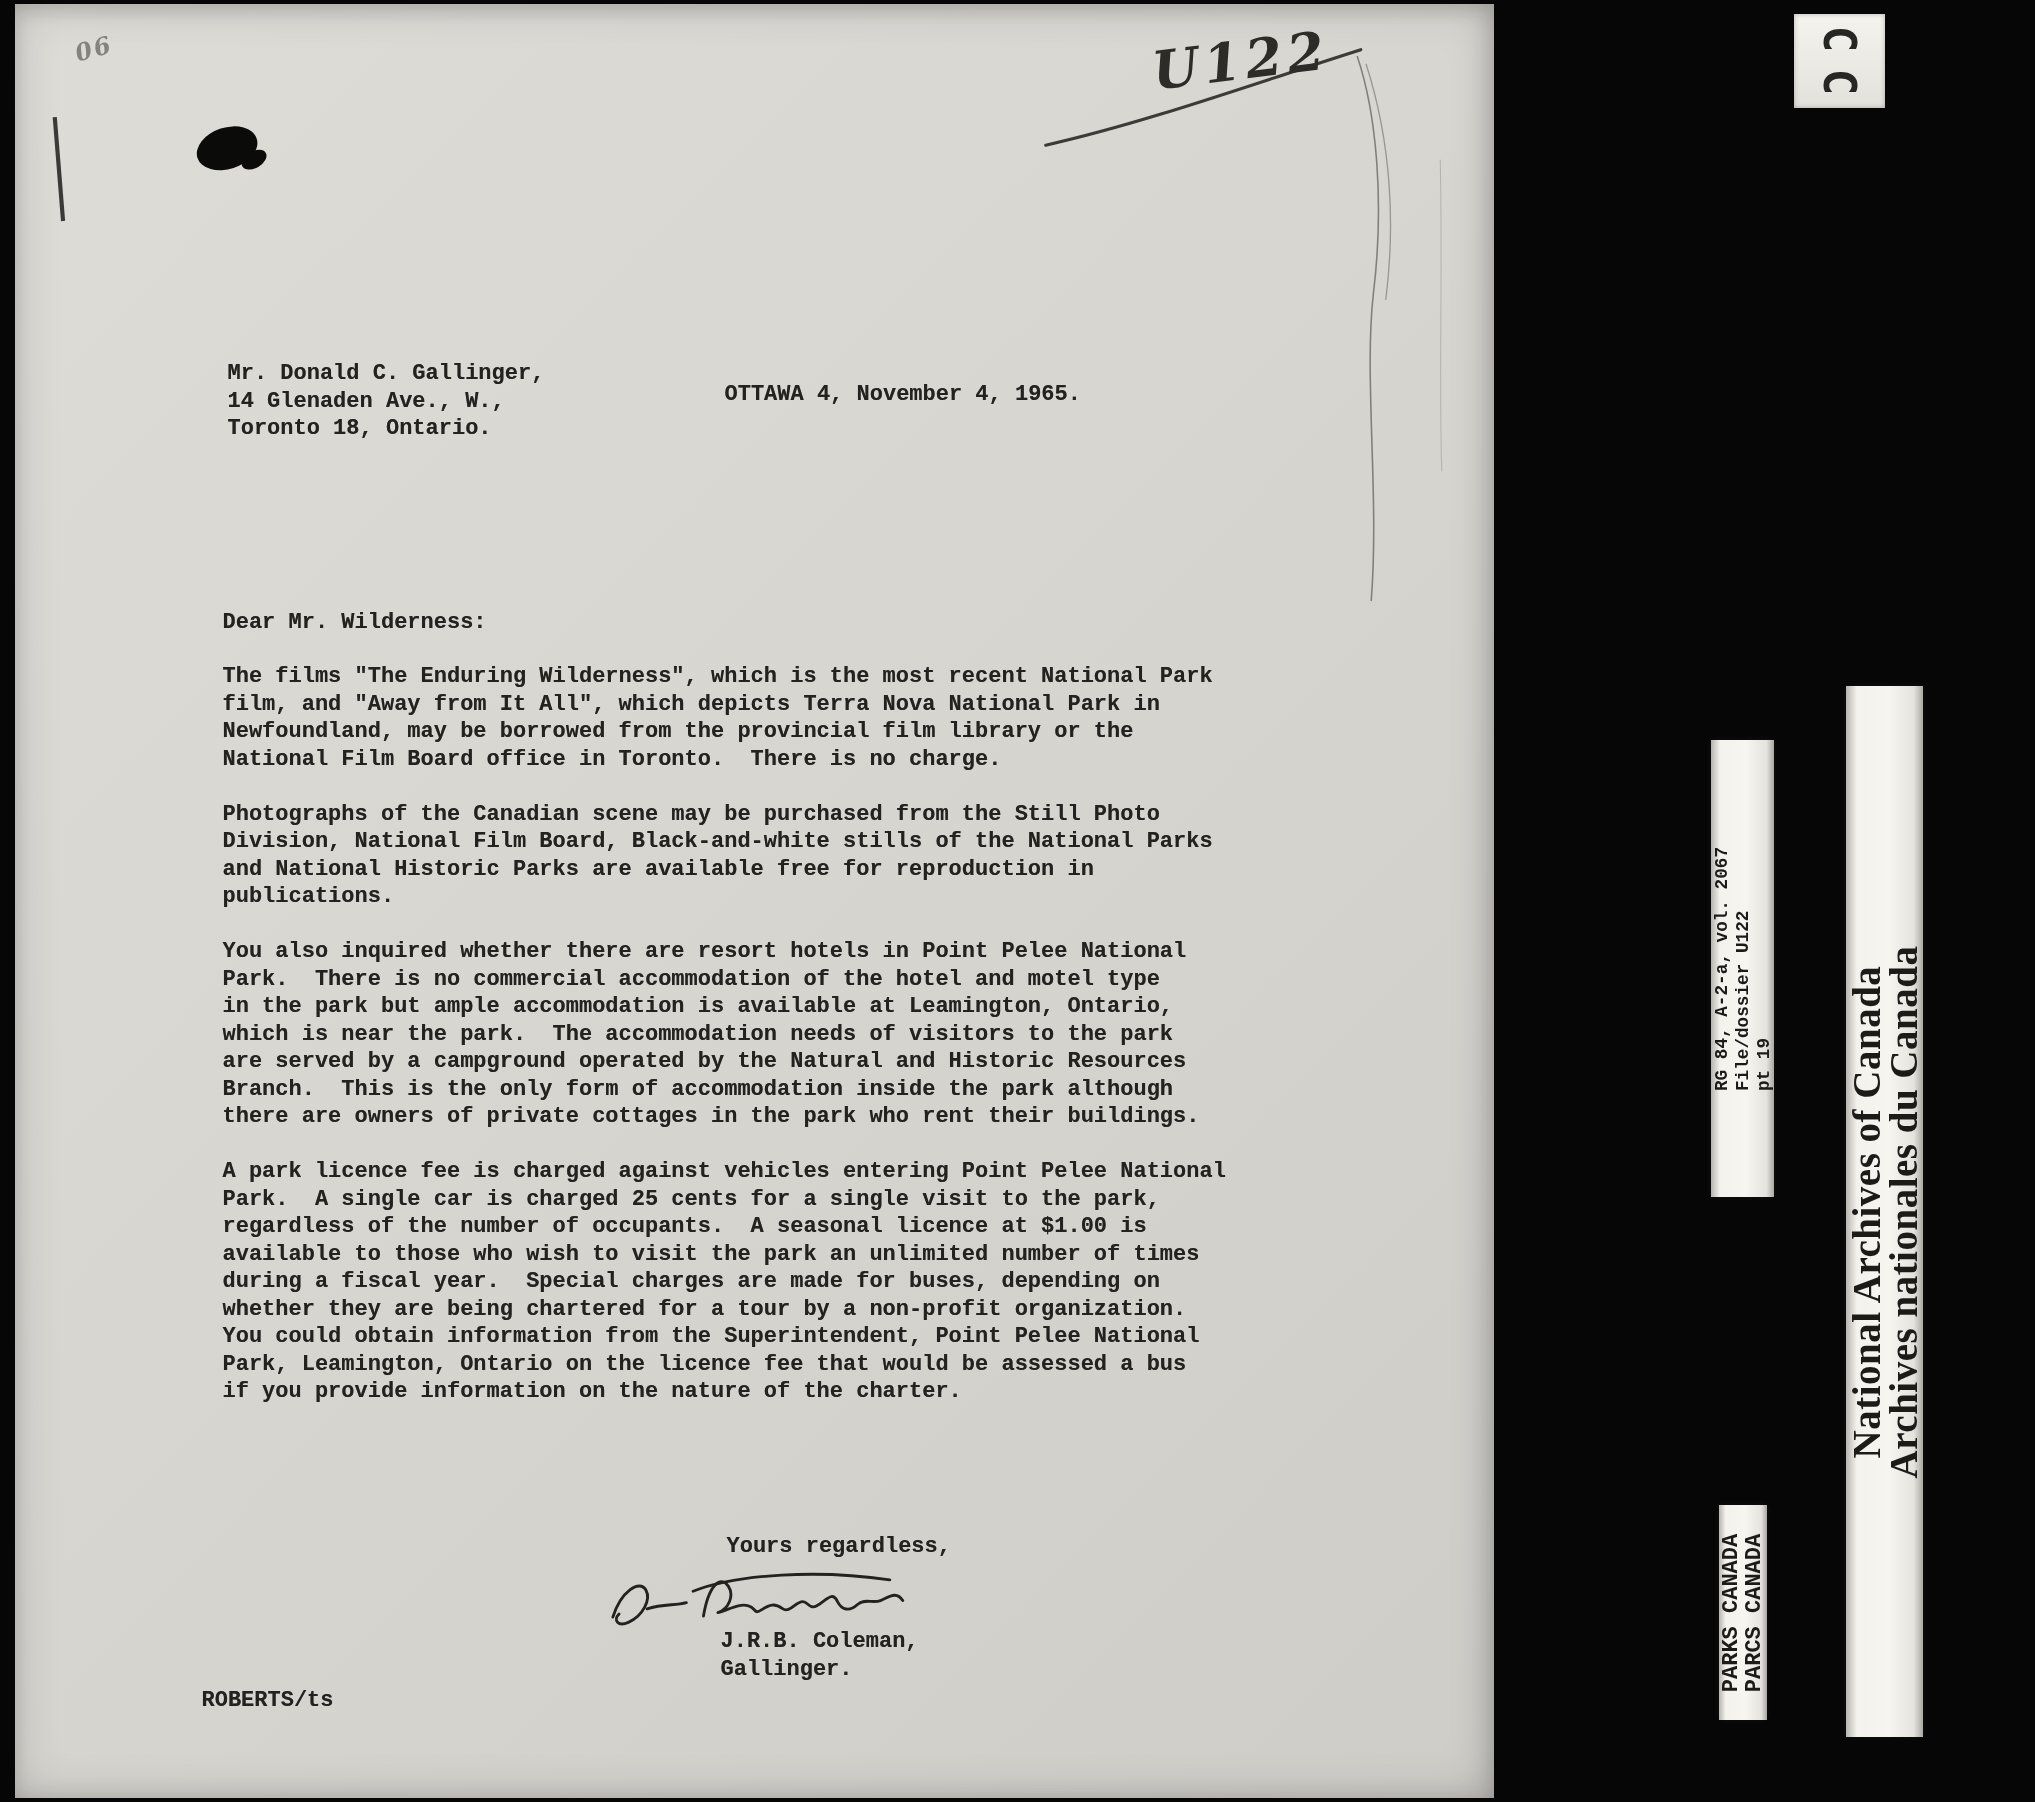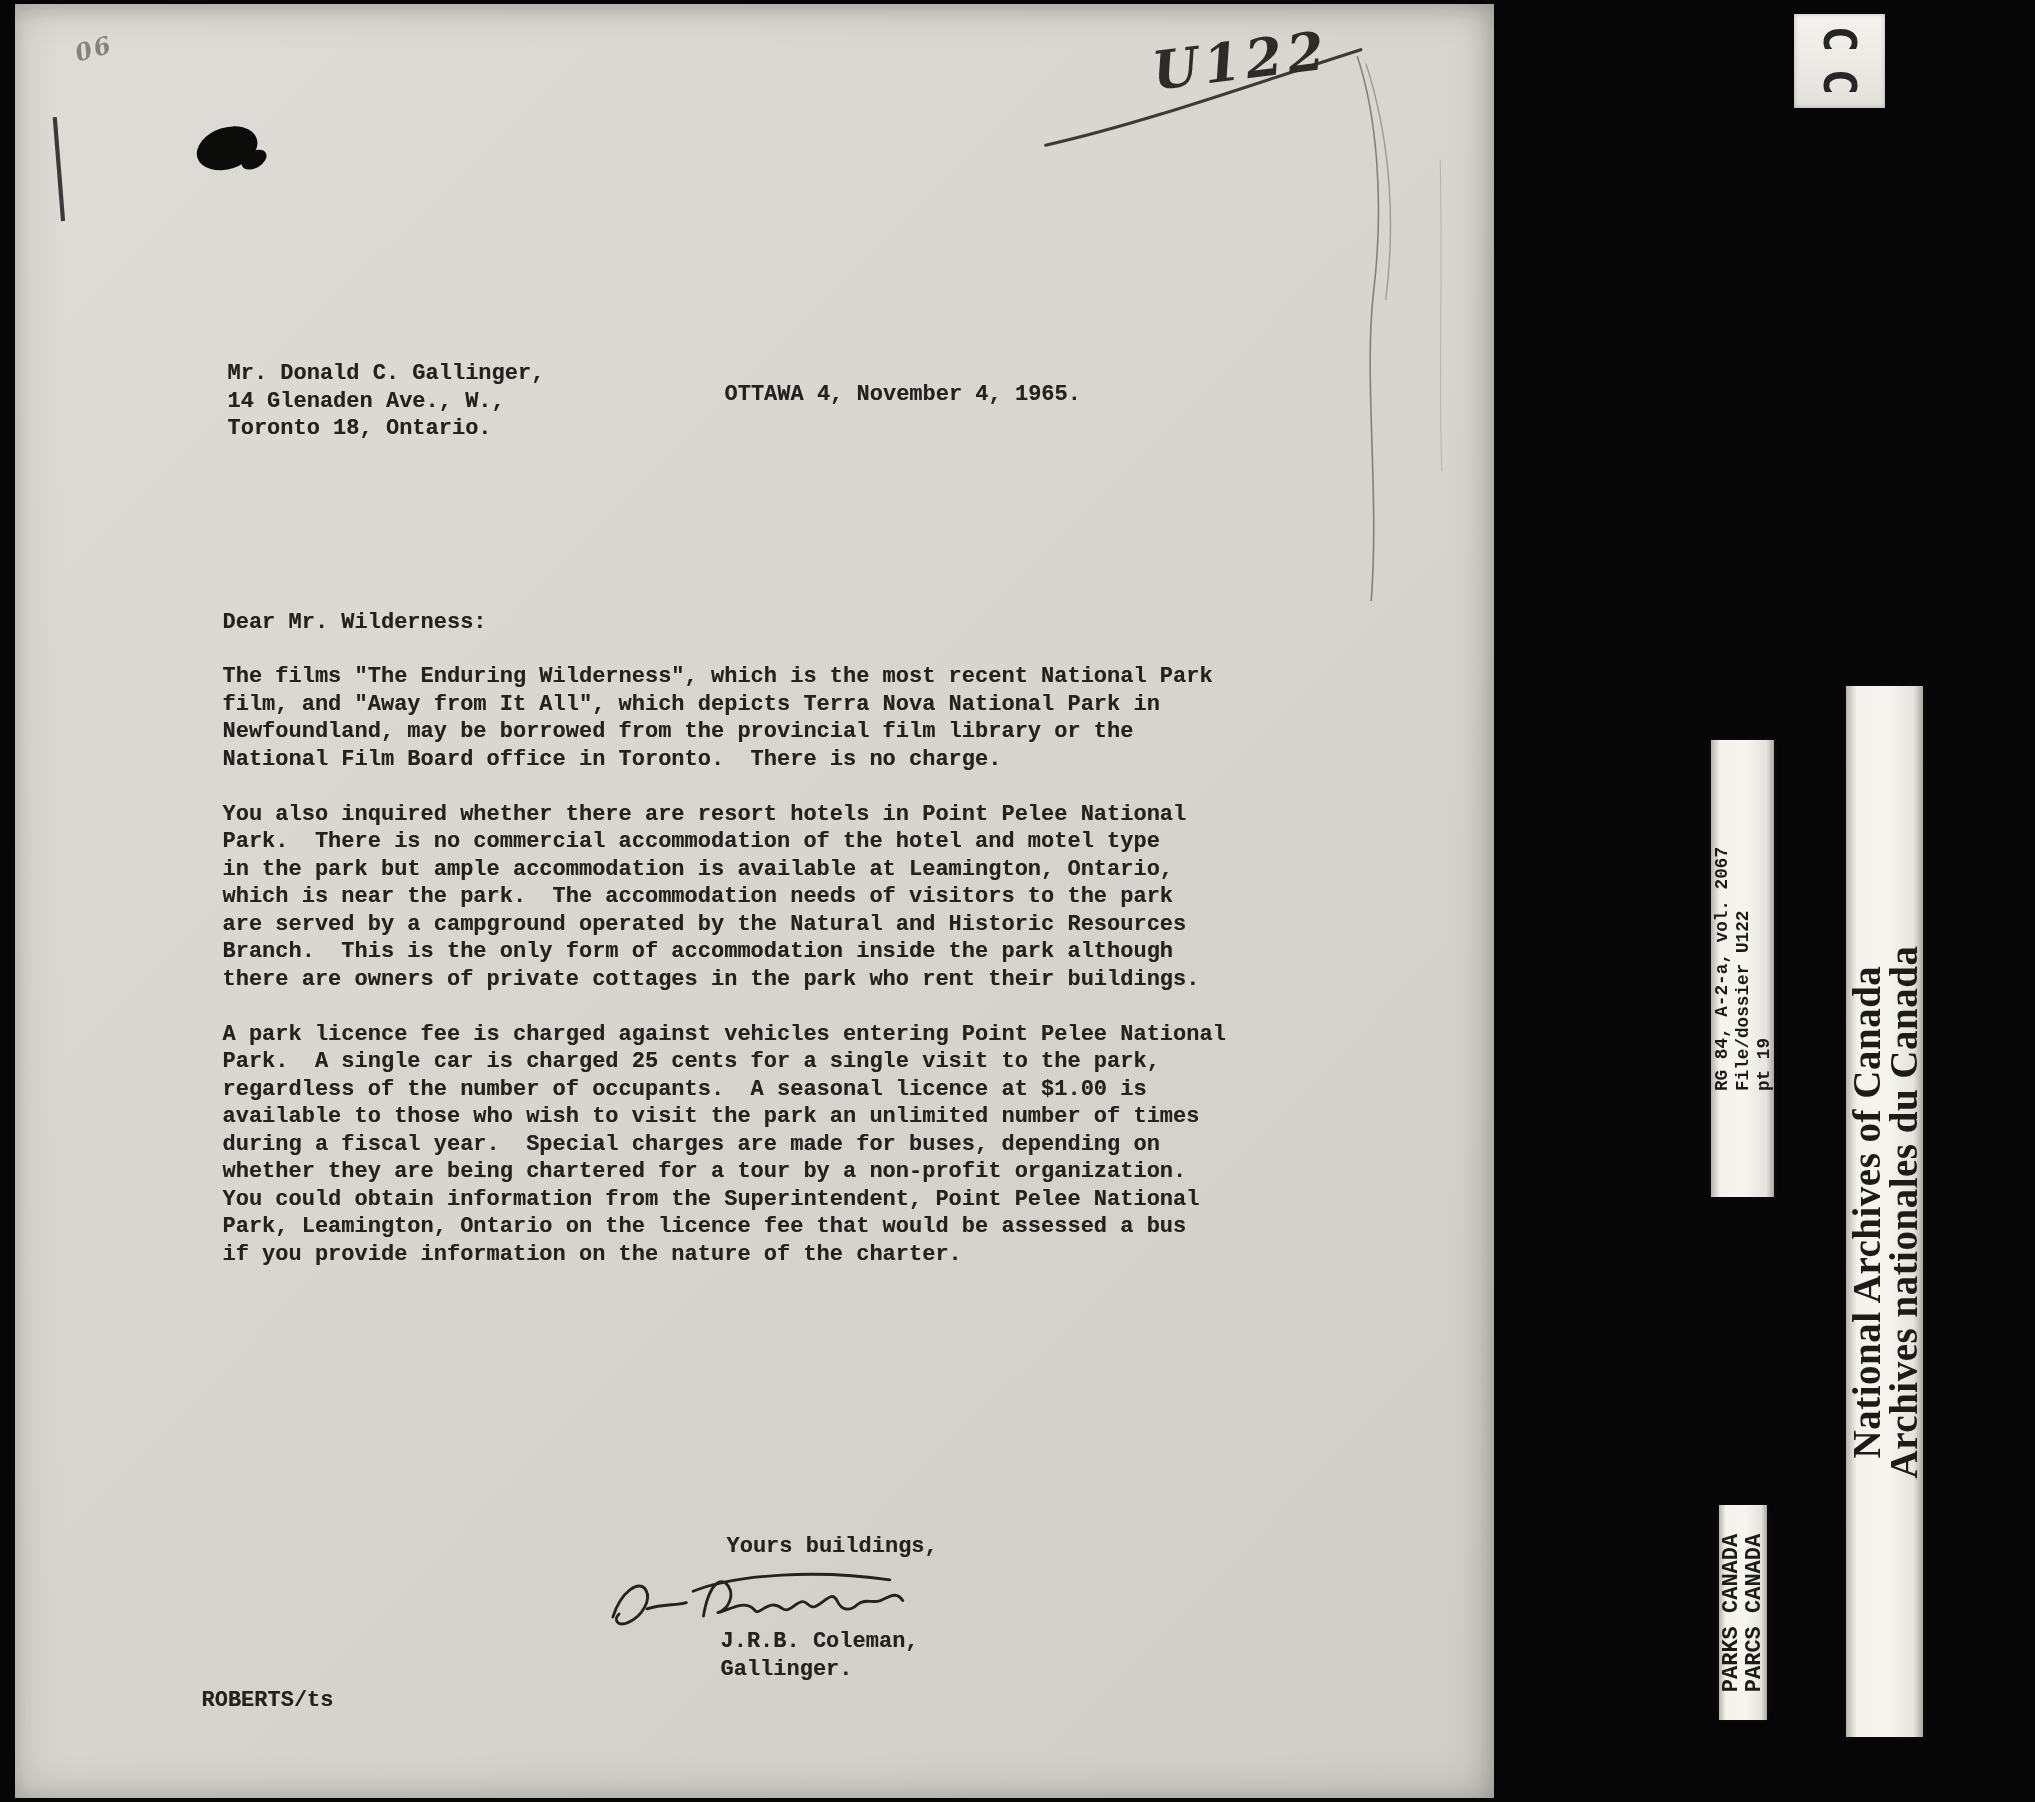--- a/index.html
+++ b/index.html
@@ -82,39 +82,43 @@
 14 Glenaden Ave., W.,
 Toronto 18, Ontario.</div>
     <div class="type dateline">OTTAWA 4, November 4, 1965.</div>
     <div class="type salutation">Dear Mr. Wilderness:</div>
 
     <div class="body">
       <p class="type pre">The films "The Enduring Wilderness", which is the most recent National Park
 film, and "Away from It All", which depicts Terra Nova National Park in
 Newfoundland, may be borrowed from the provincial film library or the
 National Film Board office in Toronto.  There is no charge.</p>
+      <p class="type pre">Photographs of the Canadian scene may be purchased from the Still Photo
+Division, National Film Board, Black-and-white stills of the National Parks
+and National Historic Parks are available free for reproduction in
+publications.</p>
       <p class="type pre">You also inquired whether there are resort hotels in Point Pelee National
 Park.  There is no commercial accommodation of the hotel and motel type
 in the park but ample accommodation is available at Leamington, Ontario,
 which is near the park.  The accommodation needs of visitors to the park
 are served by a campground operated by the Natural and Historic Resources
 Branch.  This is the only form of accommodation inside the park although
 there are owners of private cottages in the park who rent their buildings.</p>
       <p class="type pre">A park licence fee is charged against vehicles entering Point Pelee National
 Park.  A single car is charged 25 cents for a single visit to the park,
 regardless of the number of occupants.  A seasonal licence at $1.00 is
 available to those who wish to visit the park an unlimited number of times
 during a fiscal year.  Special charges are made for buses, depending on
 whether they are being chartered for a tour by a non-profit organization.
 You could obtain information from the Superintendent, Point Pelee National
 Park, Leamington, Ontario on the licence fee that would be assessed a bus
 if you provide information on the nature of the charter.</p>
     </div>
 
-    <div class="type closing">Yours buildings,</div>
+    <div class="type closing">Yours regardless,</div>
 
     <svg class="signature" viewBox="0 0 700 170" width="363" height="88">
       <g fill="none" stroke="#23221e" stroke-width="5.5" stroke-linecap="round" stroke-linejoin="round">
 
         <path d="M 30 122 C 46 72 82 48 94 70 C 104 88 88 120 60 132 C 40 141 30 128 42 116"></path>
         <path d="M 96 106 C 128 96 150 100 172 94"></path>
 
         <path d="M 185 72 C 270 38 430 30 565 50"></path>
 
         <path d="M 205 120 C 215 60 238 40 253 62 C 265 80 254 106 233 113 C 254 108 272 95 292 100 C 307 104 302 118 317 108 C 332 98 342 94 357 105 C 372 116 382 92 397 92 C 407 92 410 108 424 100 C 442 90 454 70 464 92 C 472 108 487 112 502 98 C 517 85 532 96 547 90 C 562 84 578 70 590 90"></path>

